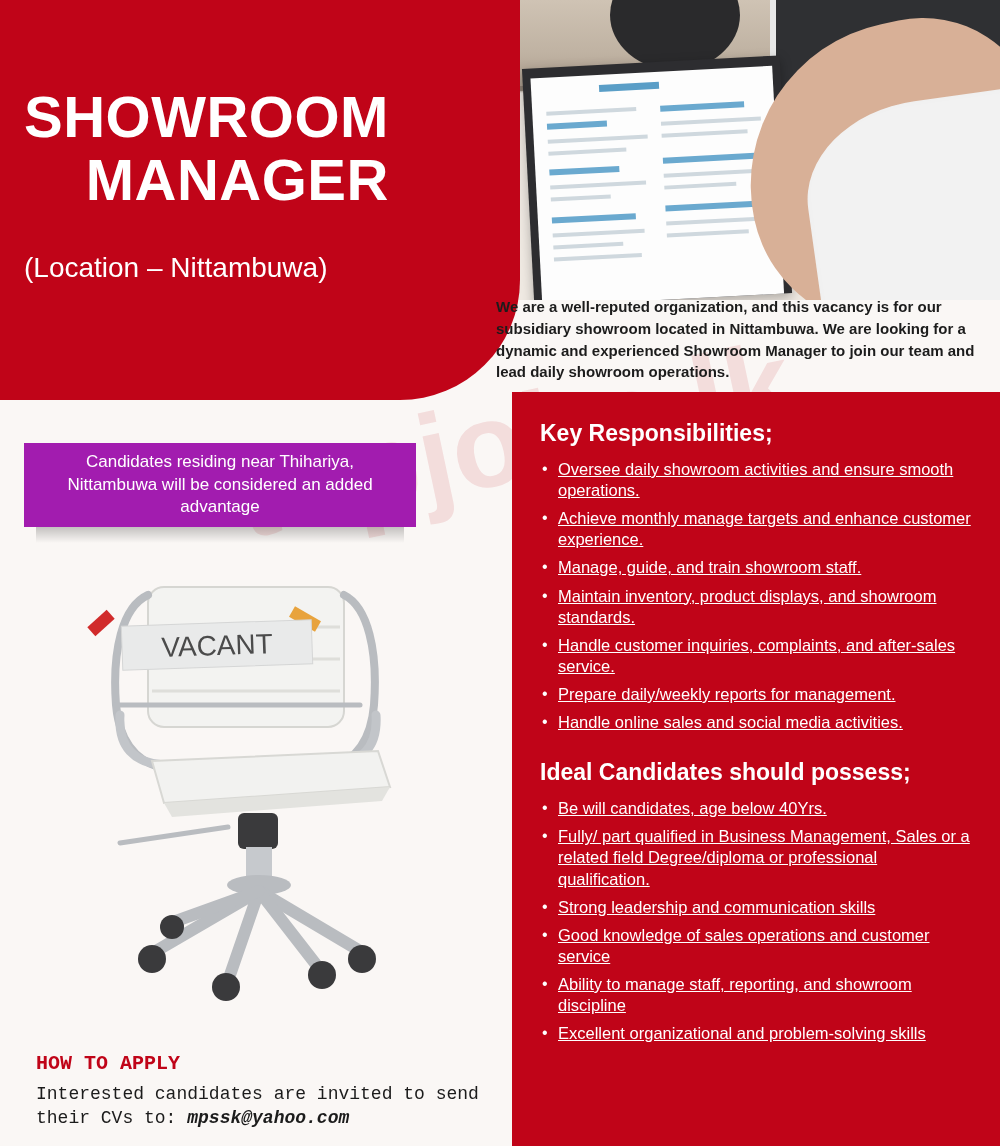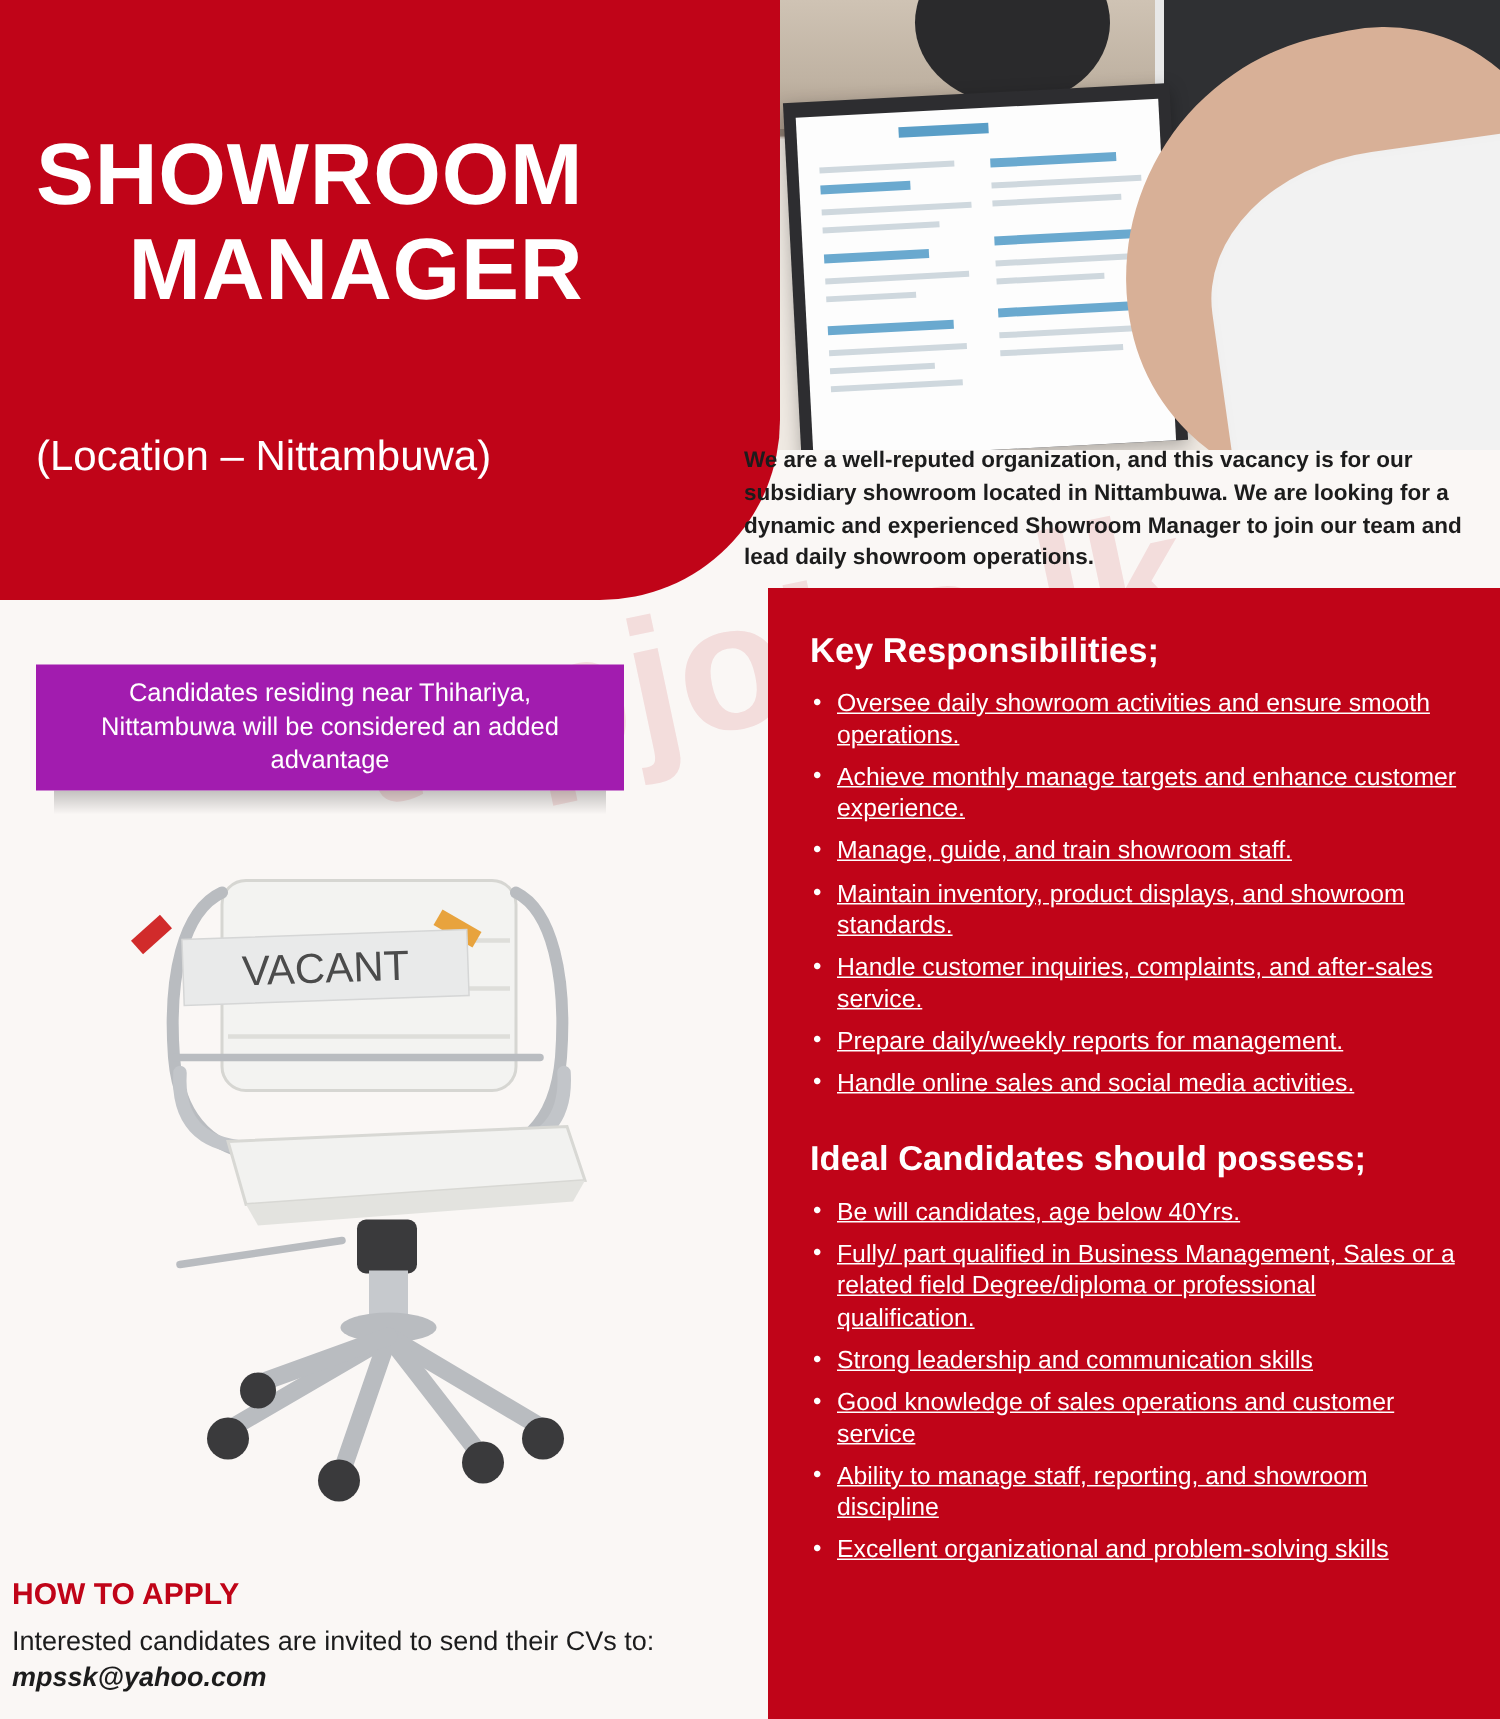--- a/index.html
+++ b/index.html
@@ -88,21 +88,20 @@
     font-size: 58px;
     line-height: 1.08;
     letter-spacing: .5px;
     text-align: right;
   }
   .subtitle {
     position: absolute; left: 24px; top: 252px;
     color: #fff;
     font-size: 28px;
     font-weight: 400;
-    margin-top: 36px;
   }
 
   
   .intro {
     position: absolute; left: 496px; top: 296px;
     width: 498px;
     text-align: left;
     font-size: 15px;
     line-height: 1.45;
     color: #1c1c1c;
@@ -170,23 +169,24 @@
     line-height: 1.28;
   }
   ul.bullets li::before {
     content: "•";
     position: absolute; left: 2px; top: 0;
     font-size: 16px;
   }
 
   
   .apply {
-    position: absolute; left: 8px; top: 1052px;
+    position: absolute; left: 36px; top: 1052px;
     width: 460px;
     z-index: 5;
+    font-family: Liberation Mono, monospace;
   }
   .apply h3 {
     color: #c00418;
     font-size: 20px;
     font-weight: bold;
     margin-bottom: 8px;
   }
   .apply p {
     font-size: 18px;
     color: #1c1c1c;

